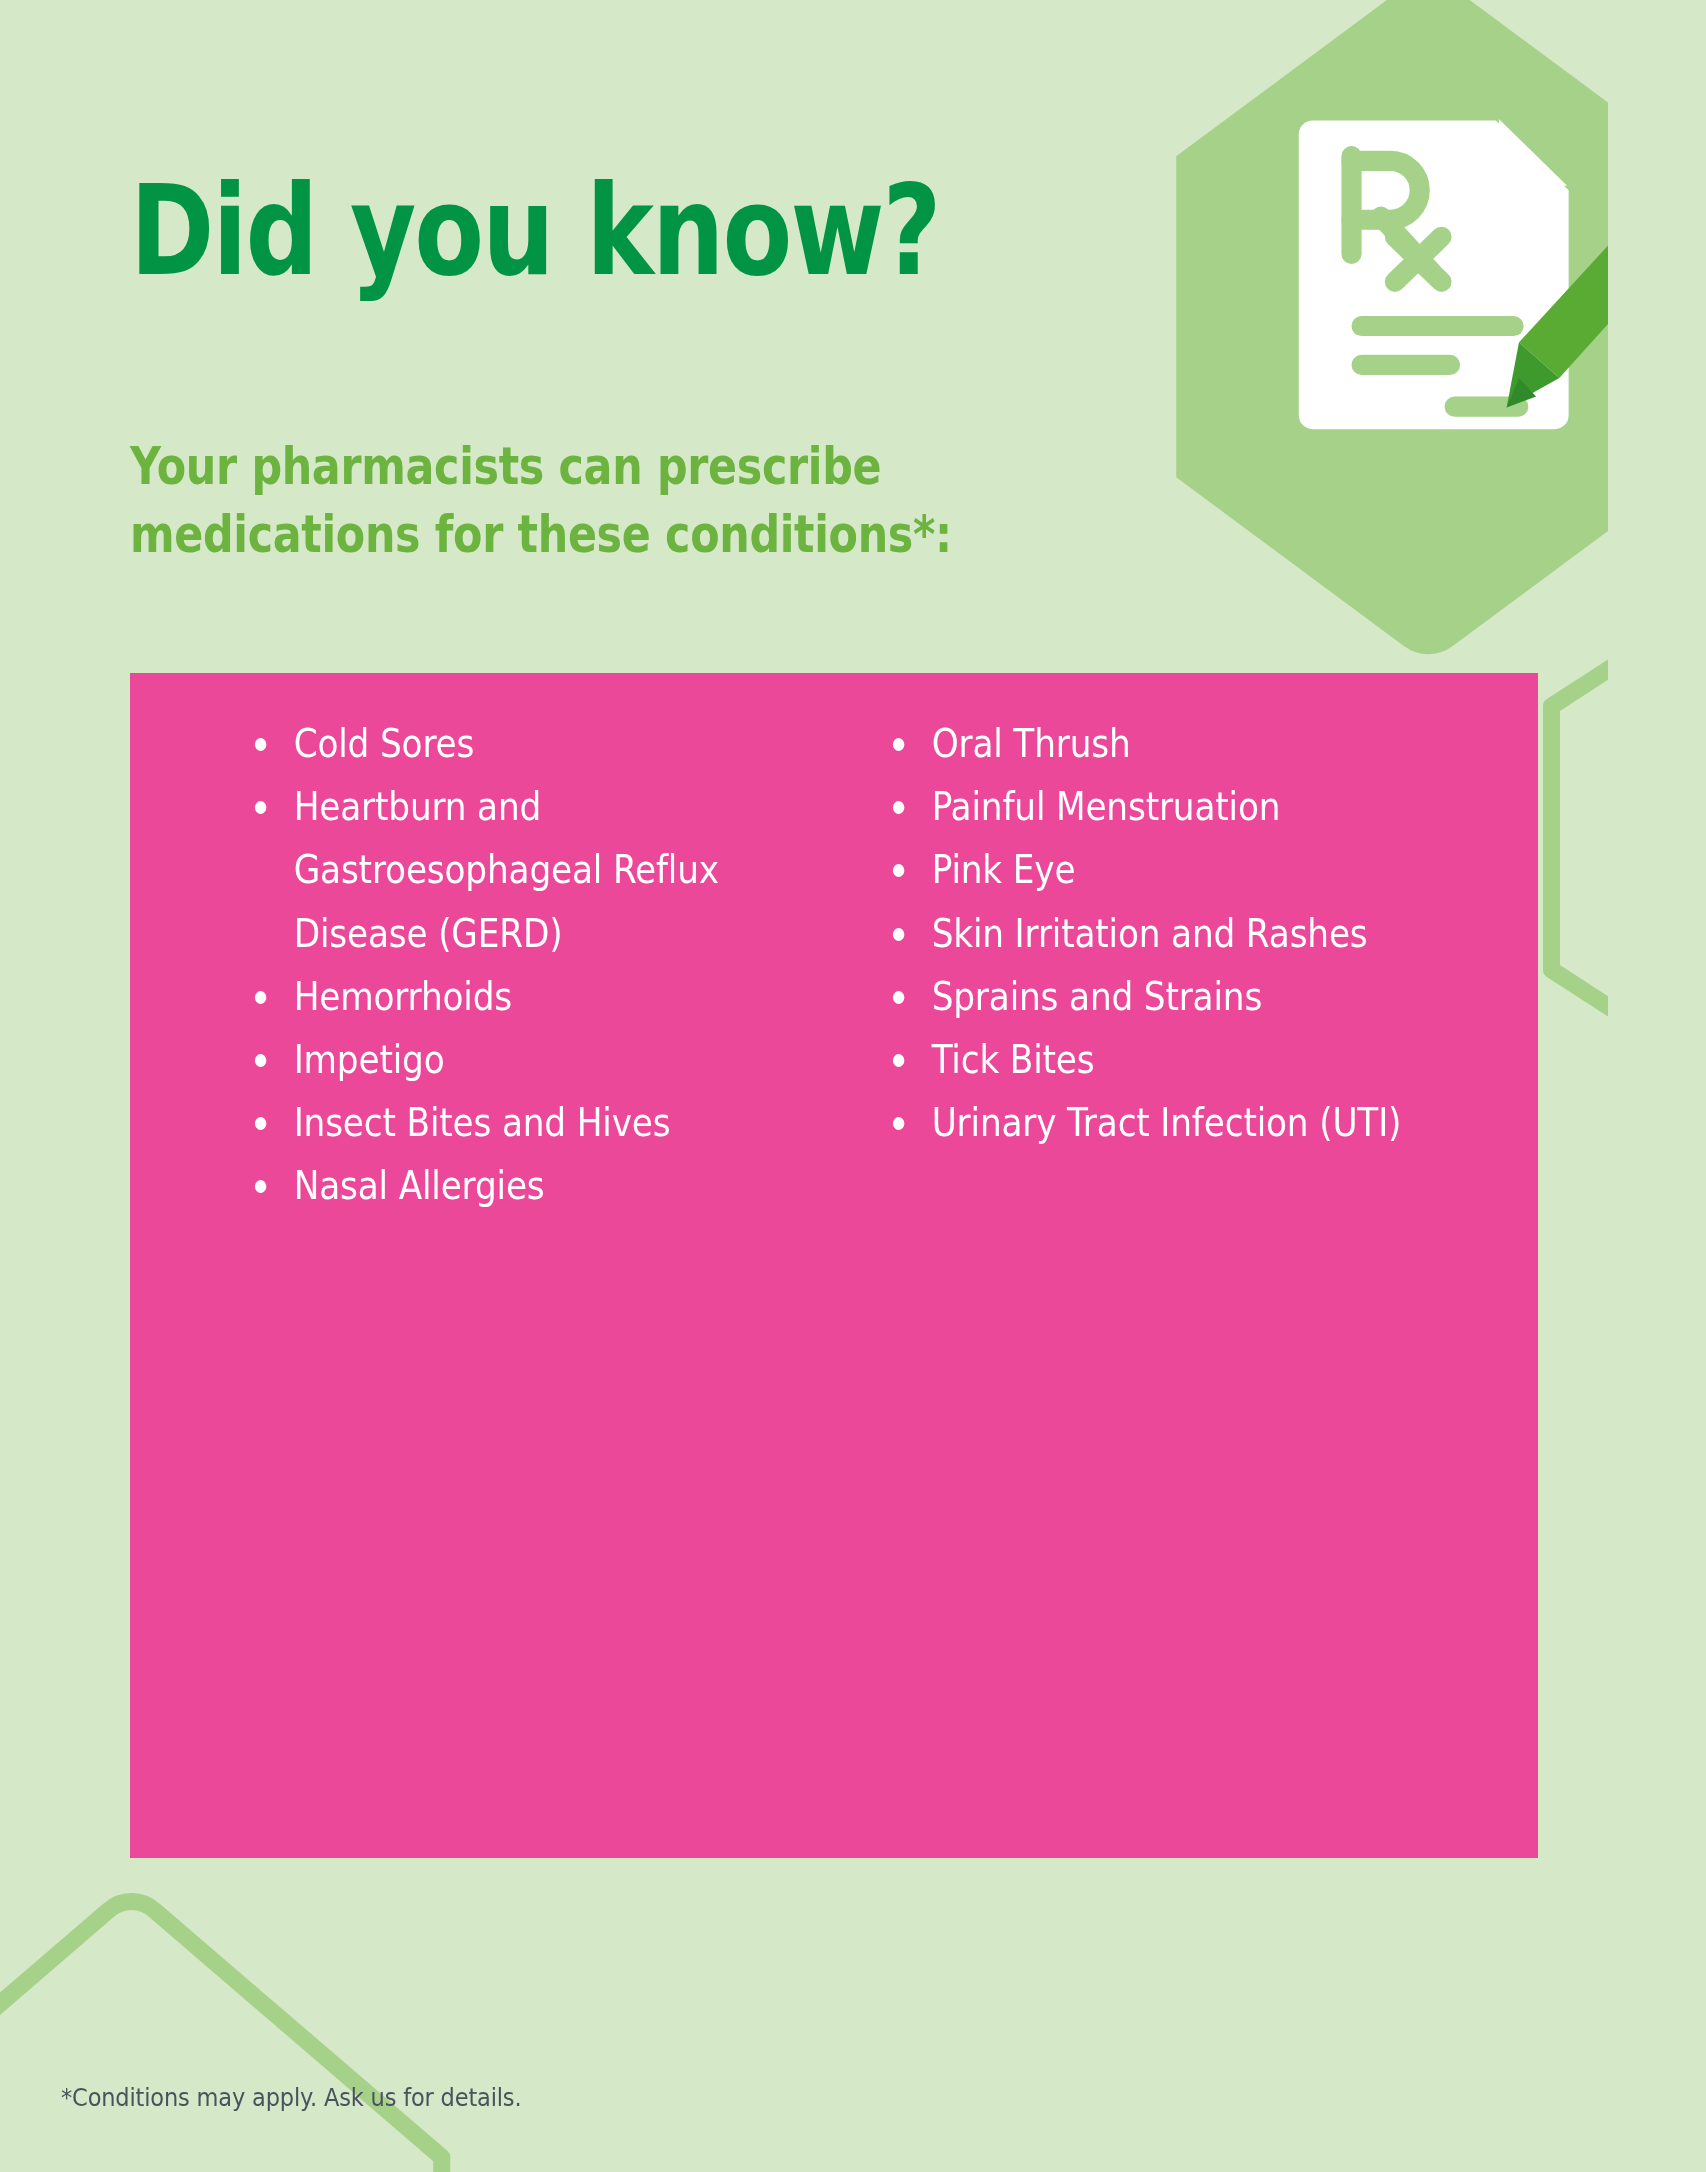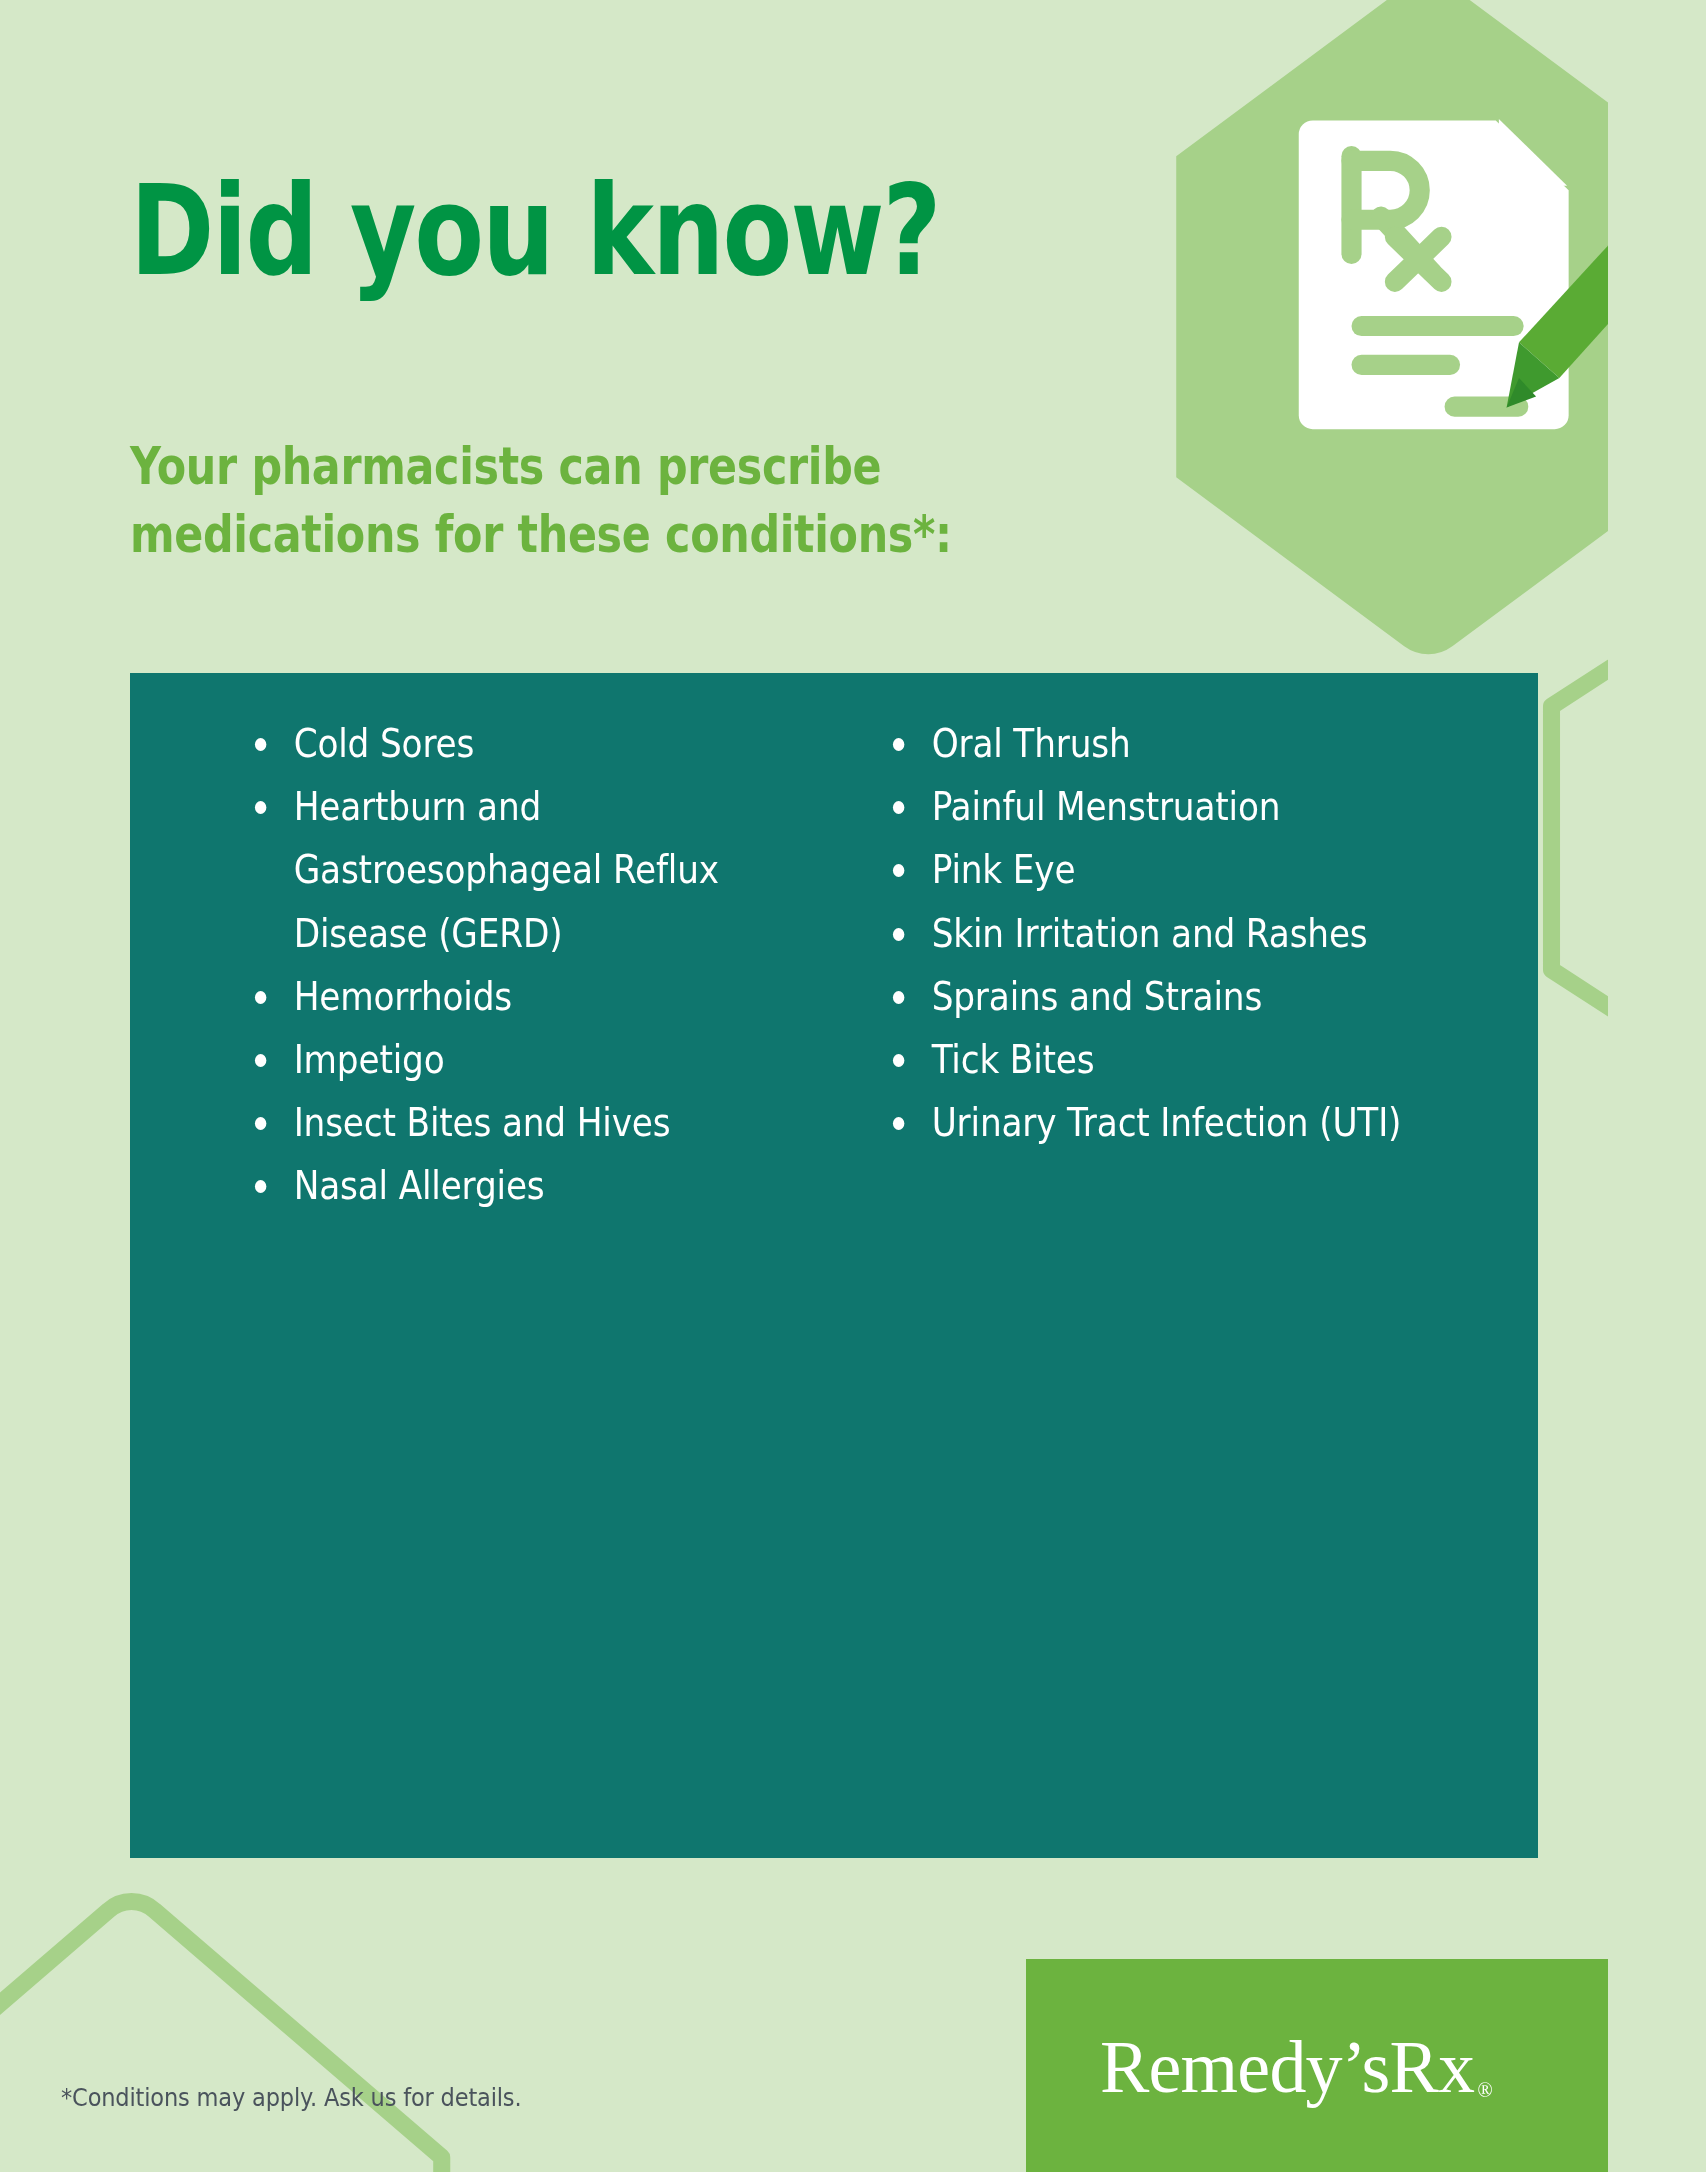--- a/index.html
+++ b/index.html
@@ -46,21 +46,21 @@
     transform:scaleX(0.84);
     transform-origin:left top;
     white-space:pre-line;
   }
 
   
   .panel {
     position:absolute;
     top:673px;
     height:1185px;
-    background:#0f766e;
+    background:#ec4899;
     padding-top:39px;
   }
   #panel-left  { left:130px;  width:714px; }
   #panel-right { left:818px; width:720px; }
 
   ul.cond-list { list-style:none; }
   ul.cond-list li {
     position:relative;
     color:#ffffff;
     font-family:"DejaVu Sans", sans-serif;
@@ -227,20 +227,15 @@
       </li>
       <li>
         <span class="dot"></span>
         <span>Urinary Tract Infection (UTI)</span>
       </li>
     </ul>
   </div>
 
   <div id="footnote">*Conditions may apply. Ask us for details.</div>
 
-  <div id="logo-panel">
-    <div id="logo-wordmark">
-      <span>Remedy’sRx</span><span id="logo-reg">®</span>
-    </div>
-  </div>
 
 </div>
 
 
 </body></html>

